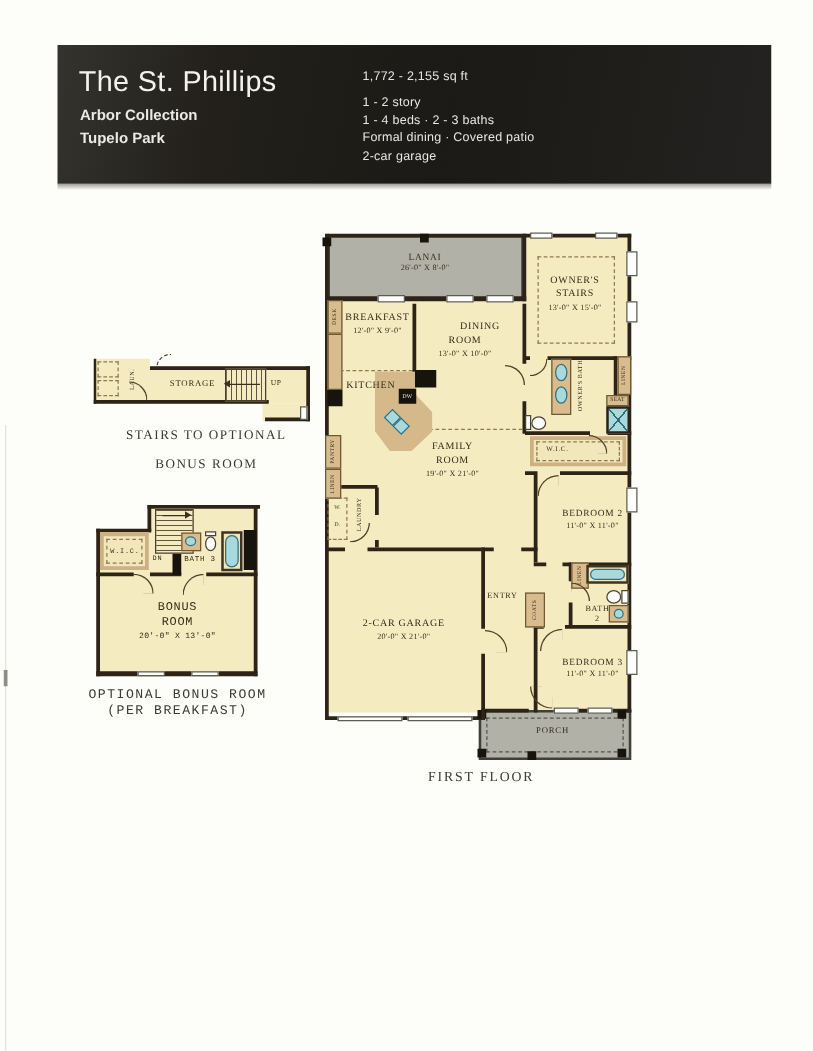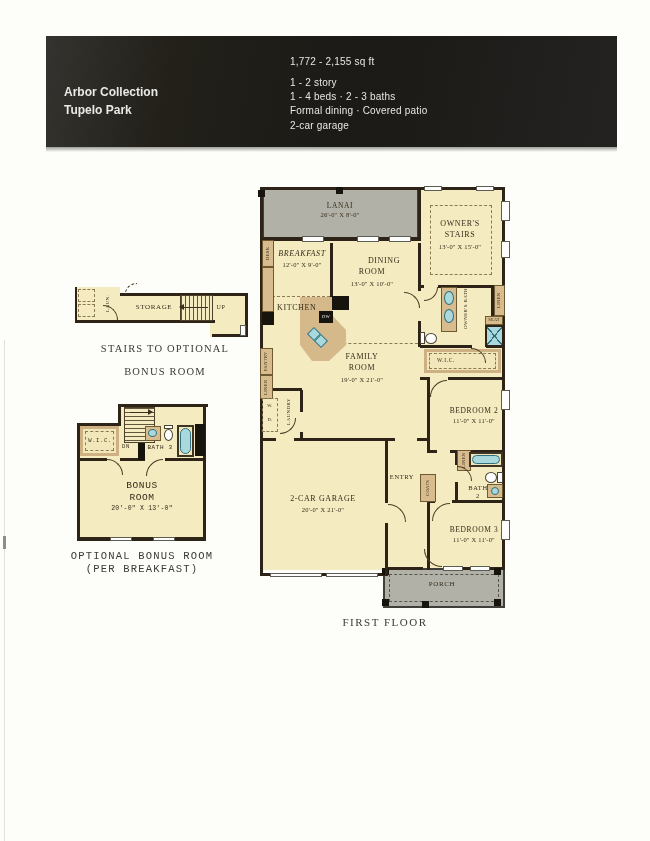--- a/index.html
+++ b/index.html
@@ -51,20 +51,21 @@
   #scanline{position:absolute;left:4px;top:340px;width:1px;height:501px;background:#e2e1dc;}
   #scantick{position:absolute;left:3px;top:536px;width:3px;height:13px;background:#8e8e87;}
 </style>
 </head>
 <body>
 
 <div id="scanline"></div>
 <div id="scantick"></div>
 
 <div id="band">
+  <div class="band-title">The St. Phillips</div>
   <div class="band-sub1">Arbor Collection</div>
   <div class="band-sub2">Tupelo Park</div>
   <div class="spec" style="top:20px;">1,772 - 2,155 sq ft</div>
   <div class="spec" style="top:41px;">1 - 2 story</div>
   <div class="spec" style="top:55px;">1 - 4 beds · 2 - 3 baths</div>
   <div class="spec" style="top:69px;">Formal dining · Covered patio</div>
   <div class="spec" style="top:84px;">2-car garage</div>
 </div>
 <div id="band-shadow"></div>
 
@@ -258,21 +259,21 @@
   <div class="arc" style="left:174px;top:317px;width:18px;height:18px;"></div>
   <div class="arc" style="left:130px;top:318px;width:18px;height:18px;transform:rotate(90deg);"></div>
   <div class="arc" style="left:166px;top:363px;width:18px;height:18px;transform:rotate(270deg);"></div>
   <div class="arc" style="left:22px;top:232px;width:16px;height:16px;transform:rotate(180deg);"></div>
 
   <div class="lbl" style="left:42px;top:16px;width:80px;font-size:7.5px;">LANAI</div>
   <div class="lbl dims" style="left:42px;top:25px;width:80px;">26'-0" X 8'-0"</div>
   <div class="lbl" style="left:162px;top:34px;width:80px;">OWNER'S</div>
   <div class="lbl" style="left:162px;top:45px;width:80px;">STAIRS</div>
   <div class="lbl dims" style="left:162px;top:57px;width:80px;">13'-0" X 15'-0"</div>
-  <div class="lbl" style="left:6px;top:64px;width:76px;font-style:italic;">BREAKFAST</div>
+  <div class="lbl" style="left:6px;top:64px;width:76px;">BREAKFAST</div>
   <div class="lbl dims" style="left:6px;top:75px;width:76px;">12'-0" X 9'-0"</div>
   <div class="lbl" style="left:90px;top:71px;width:72px;">DINING</div>
   <div class="lbl" style="left:78px;top:82px;width:72px;">ROOM</div>
   <div class="lbl dims" style="left:78px;top:94px;width:72px;">13'-0" X 10'-0"</div>
   <div class="lbl" style="left:19px;top:118px;width:44px;text-align:left;">KITCHEN</div>
   <div class="lbl" style="left:64px;top:167px;width:80px;">FAMILY</div>
   <div class="lbl" style="left:64px;top:178px;width:80px;">ROOM</div>
   <div class="lbl dims" style="left:64px;top:190px;width:80px;">19'-0" X 21'-0"</div>
   <div class="lbl" style="left:178px;top:221px;width:76px;font-size:7.5px;">BEDROOM 2</div>
   <div class="lbl dims" style="left:178px;top:231px;width:76px;">11'-0" X 11'-0"</div>

